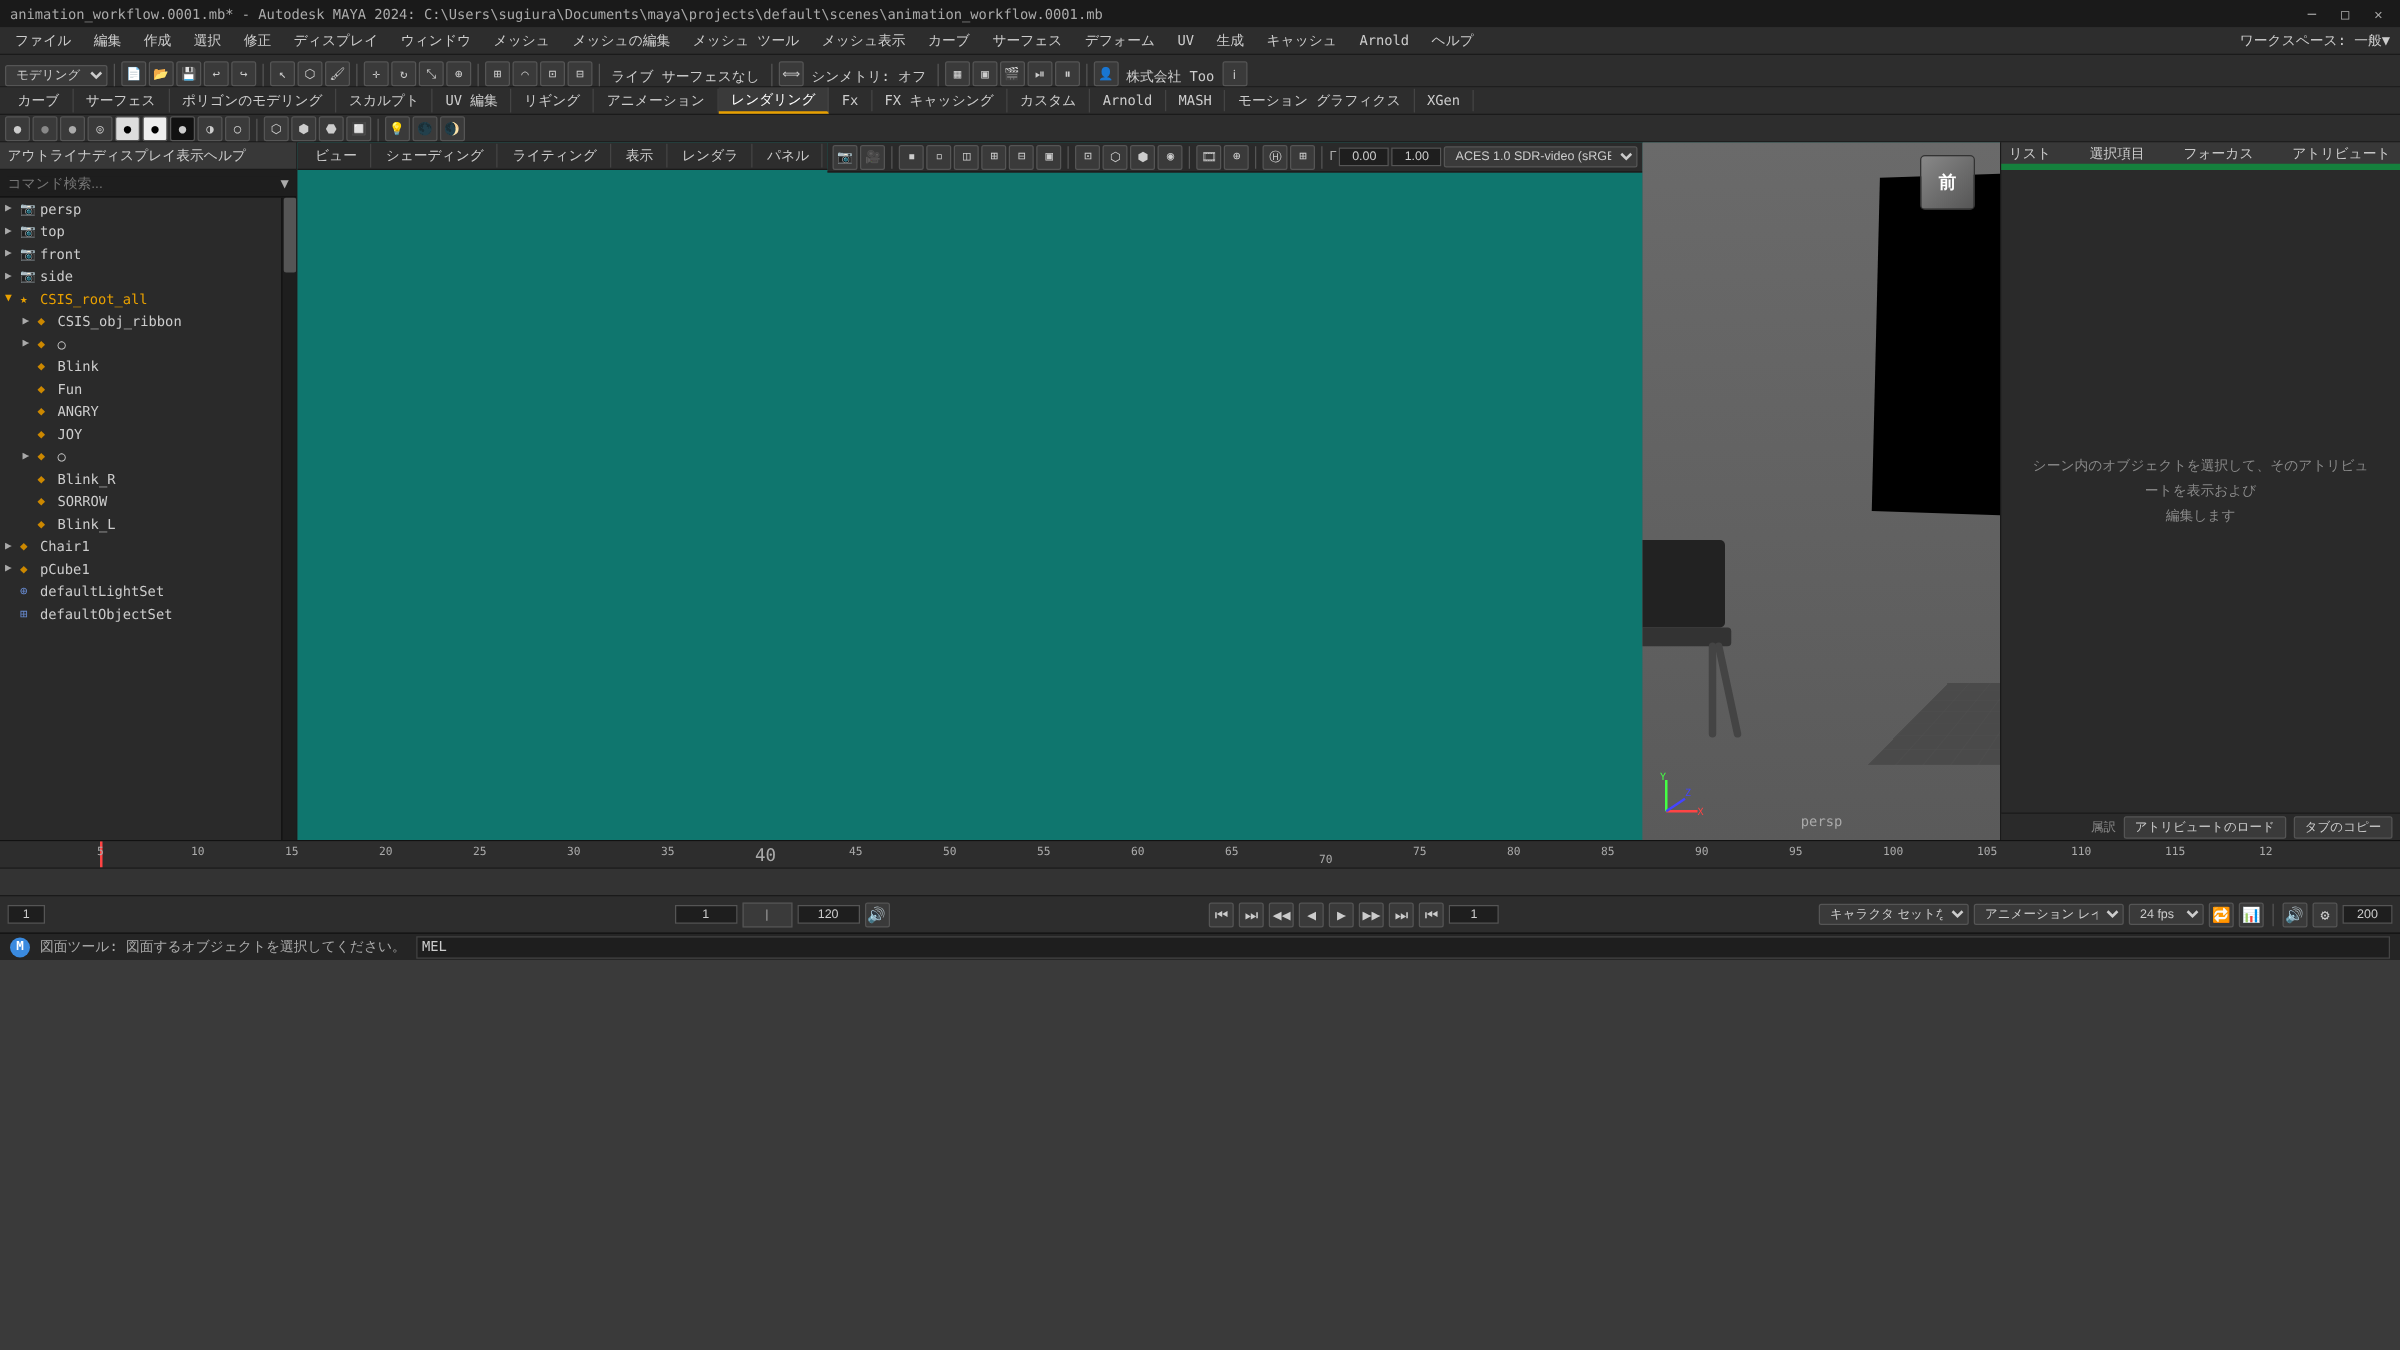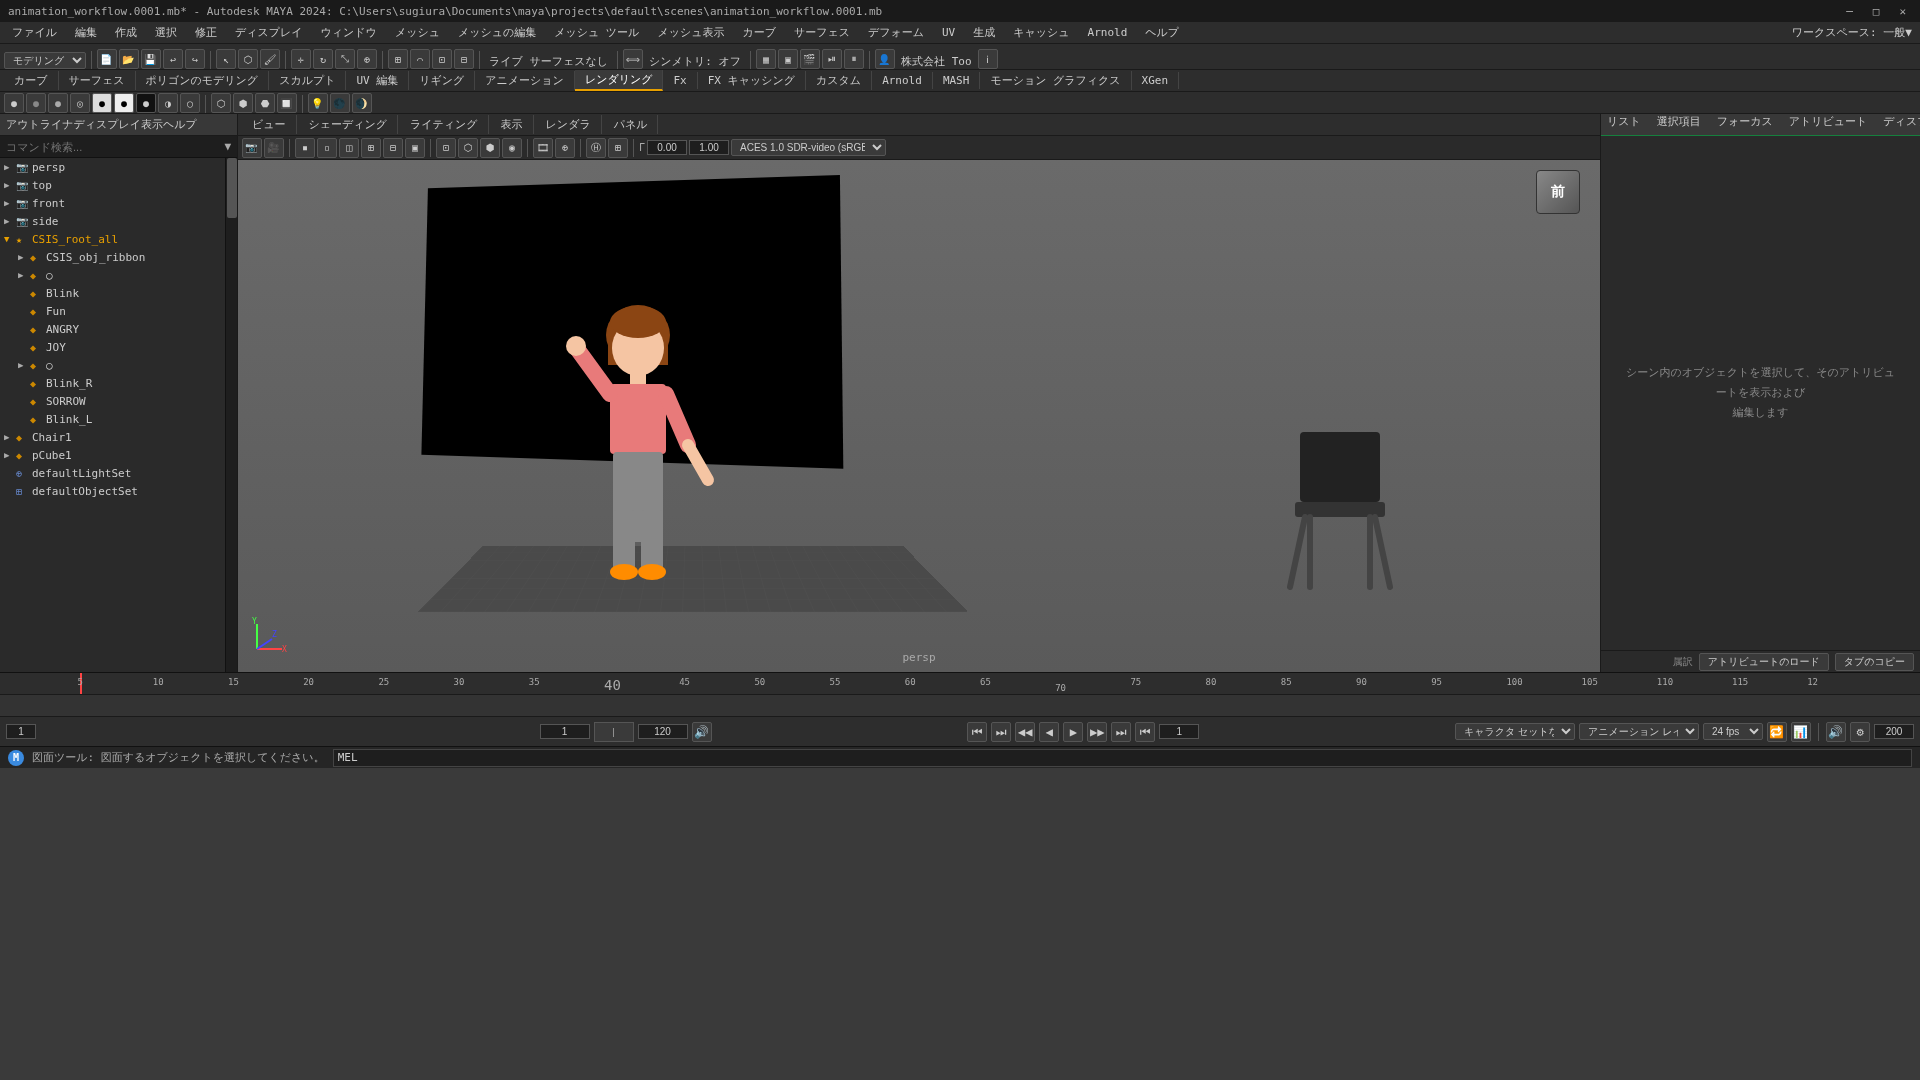--- a/index.html
+++ b/index.html
@@ -176,21 +176,21 @@
     .tree-arrow { width: 12px; font-size: 9px; color: #aaa; }
     .tree-icon { width: 14px; font-size: 10px; margin-right: 2px; }
     .tree-label { color: #ccc; font-size: 11px; }
     .tree-label.orange { color: #e8a000; }
     .tree-indent { display: inline-block; }
 
     
     #viewport-area {
       flex: 1;
       display: flex;
-      flex-direction: column;
+      flex-direction: row;
       background: #0f766e;
     }
     #viewport-tabs {
       height: 22px;
       background: #2d2d2d;
       display: flex;
       align-items: center;
       padding: 0 4px;
       gap: 2px;
       border-bottom: 1px solid #1a1a1a;
@@ -299,26 +299,26 @@
       width: 320px;
       background: #2a2a2a;
       border-left: 1px solid #1a1a1a;
       display: flex;
       flex-direction: column;
     }
     #attr-header {
       height: 22px;
       background: #383838;
       display: flex;
-      align-items: flex-start;
+      align-items: center;
       padding: 0 6px;
       font-size: 11px;
       color: #ccc;
-      border-bottom: 1px solid #15803d;
-      gap: 16px;
+      border-bottom: 5px solid #15803d;
+      gap: 31px;
     }
     #attr-body {
       flex: 1;
       display: flex;
       align-items: center;
       justify-content: center;
       padding: 20px;
     }
     #attr-hint {
       color: #888;

